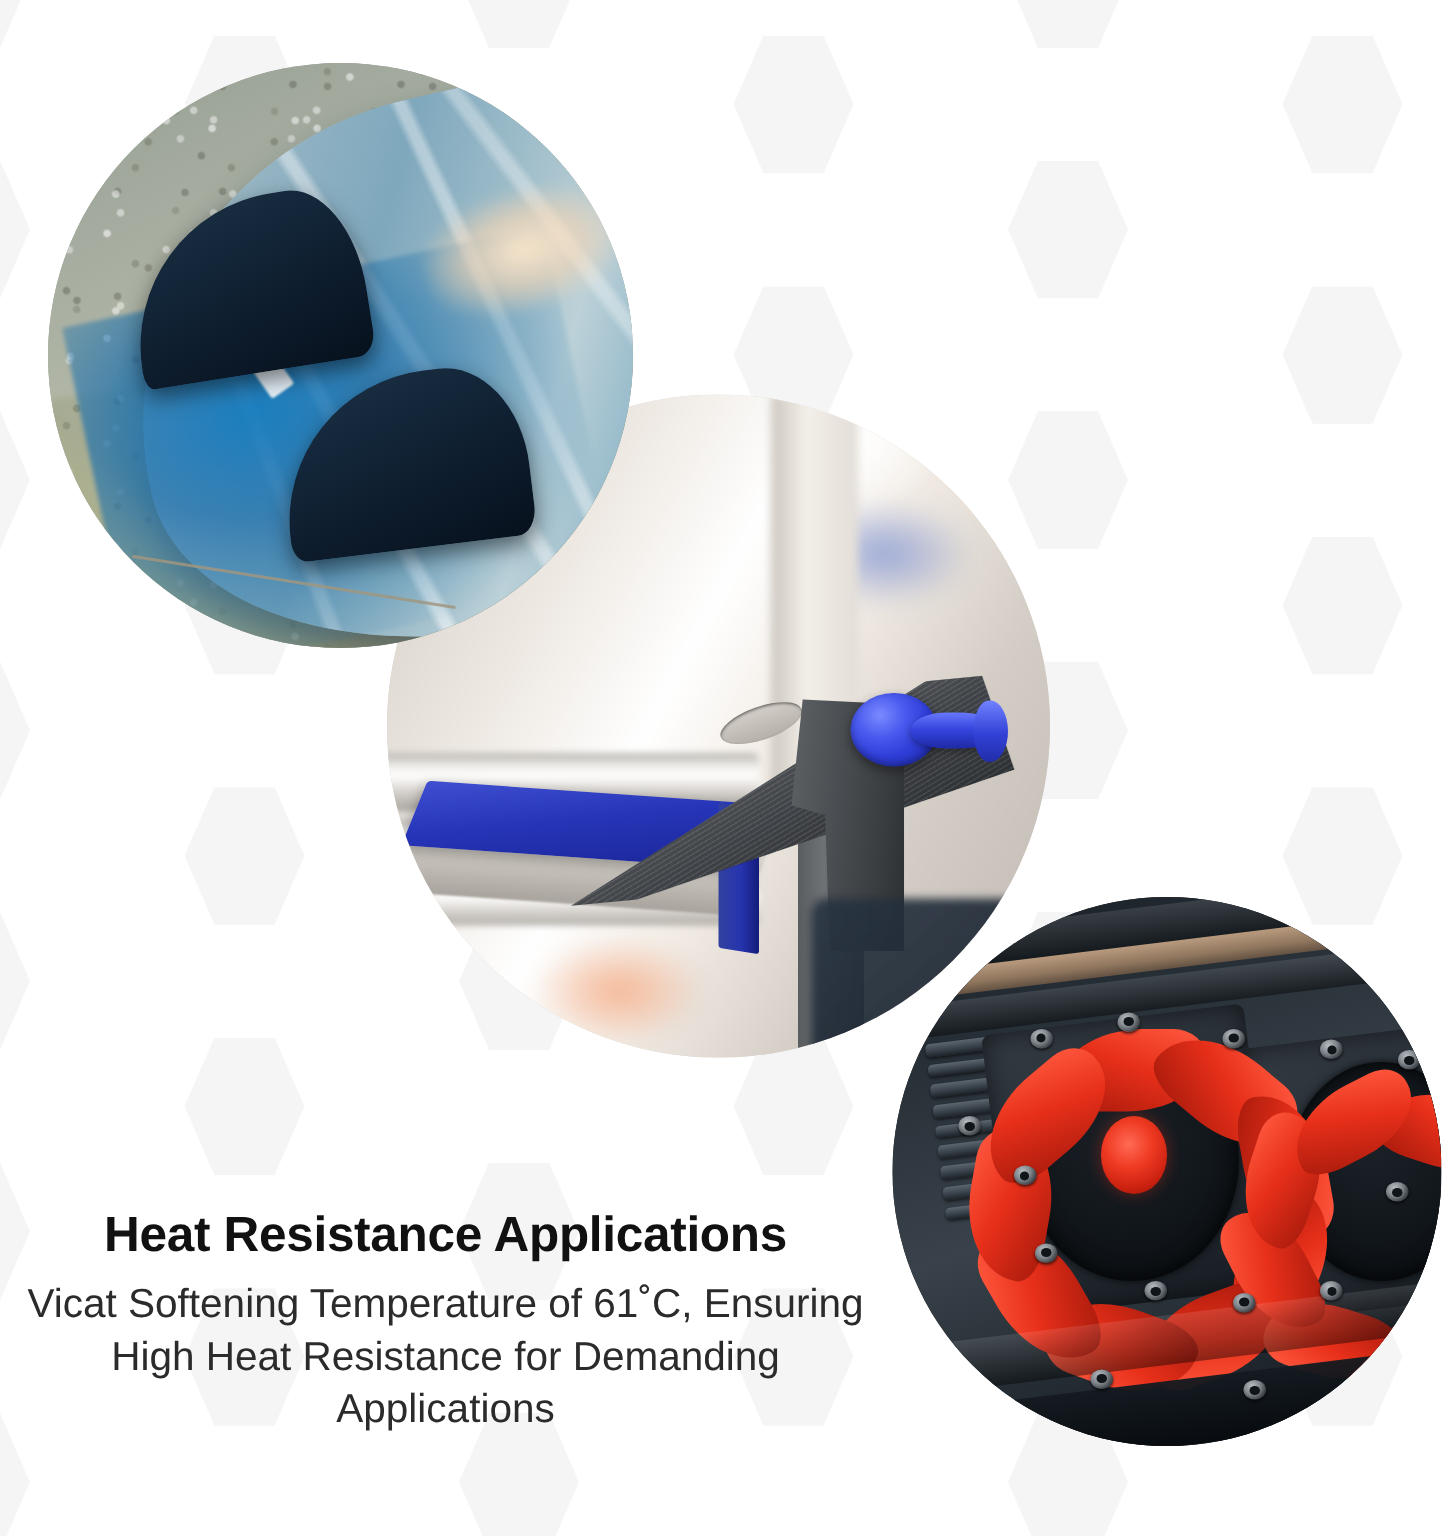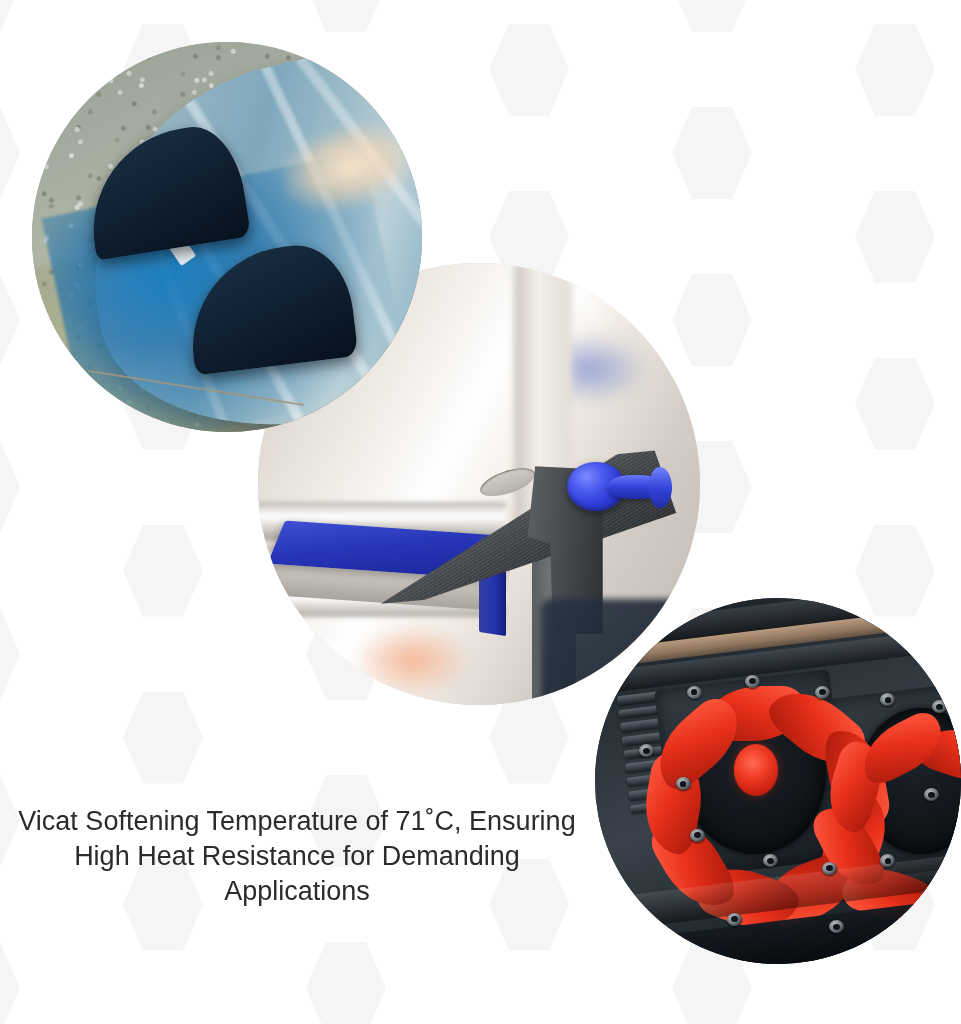--- a/index.html
+++ b/index.html
@@ -565,16 +565,17 @@
         <div class="fn-screw" style="left: 78%; top: 70%;"></div>
         <div class="fn-screw" style="left: 90%; top: 52%;"></div>
         <div class="fn-screw" style="left: 64%; top: 88%;"></div>
         <div class="fn-screw" style="left: 36%; top: 86%;"></div>
         <div class="fn-screw" style="left: 12%; top: 40%;"></div>
       </div>
   </div>
 
 
   <div class="text-block" id="text-bottom">
-    <p class="tb-body">Vicat Softening Temperature of 71˚C, Ensuring High Heat Resistance for Demanding Applications</p>
+    <h2 class="tb-heading">Heat Resistance Applications</h2>
+    <p class="tb-body">Vicat Softening Temperature of 61˚C, Ensuring High Heat Resistance for Demanding Applications</p>
   </div>
 
 </div>
 
 </body></html>

